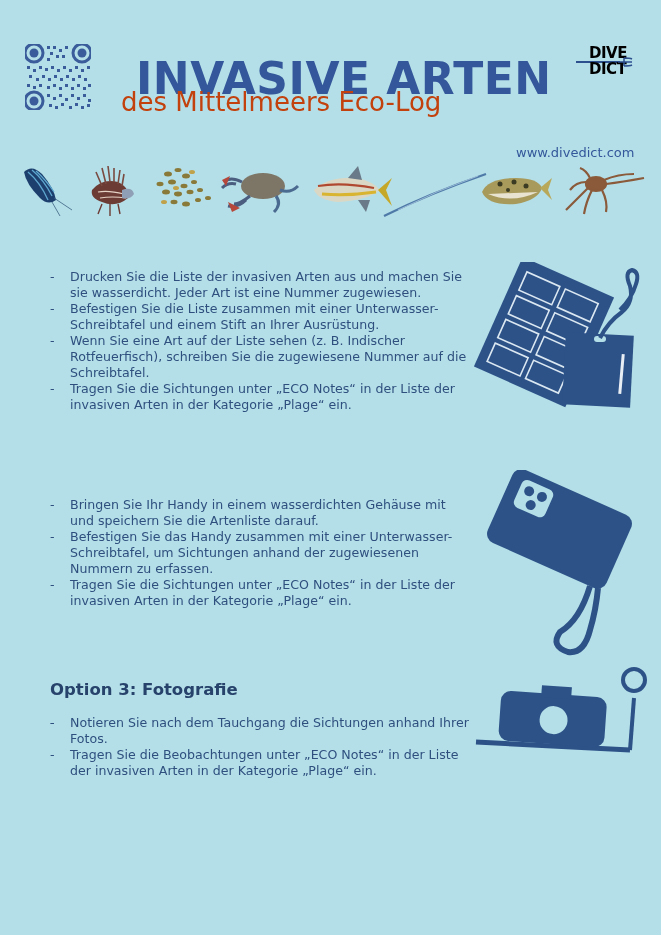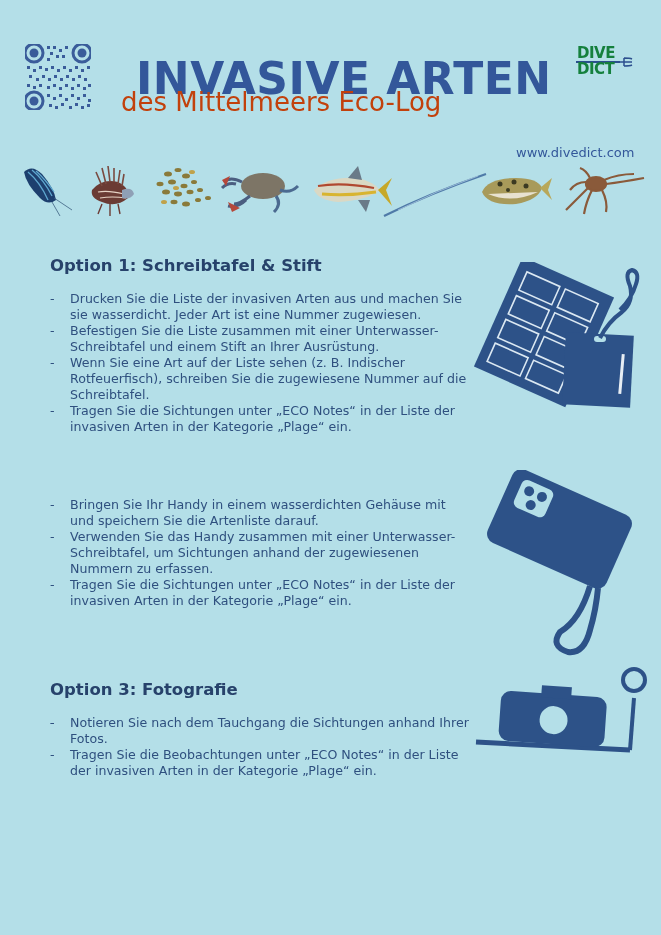--- a/index.html
+++ b/index.html
@@ -1,21 +1,21 @@
 <!DOCTYPE html>
 <html><head>
 <meta charset="utf-8">
 <style>
   html, body { margin:0; padding:0; }
   body { width:661px; height:935px; background:#b4dfe8; font-family:"DejaVu Sans", sans-serif; color:#2c4f7e; position:relative; overflow:hidden; }
   .qr { position:absolute; left:25px; top:44px; width:66px; height:66px; }
   .title { position:absolute; left:120px; top:36px; font-family:"DejaVu Sans", sans-serif; font-weight:bold; font-size:44px; letter-spacing:0.5px; color:#33579a; margin:16px; line-height:54px; }
   .subtitle { position:absolute; left:121px; top:86px; font-size:26px; color:#c2410c; line-height:32px; }
   .logo { position:absolute; left:574px; top:46px; width:60px; height:34px; }
-  .logo .l1, .logo .l2 { position:absolute; left:3px; font-family:"DejaVu Sans", sans-serif; font-weight:bold; font-size:15px; color:#15803d; line-height:15px; letter-spacing:-0.5px; }
+  .logo .l1, .logo .l2 { position:absolute; left:15px; font-family:"DejaVu Sans", sans-serif; font-weight:bold; font-size:15px; color:#000000; line-height:15px; letter-spacing:-0.5px; }
   .logo .l1 { top:0; }
   .logo .l2 { top:16px; }
   .logo .bar { position:absolute; left:2px; top:15px; width:44px; height:1.5px; background:#2c4f8e; }
   .url { position:absolute; left:516px; top:97px; font-size:13px; color:#33579a;margin-top:48px; }
   .strip { position:absolute; left:18px; top:160px; width:630px; height:60px; }
   .section { position:absolute; left:50px; width:420px; }
   .section h2 { margin:0; font-size:16.5px; font-weight:bold; color:#27426b; line-height:22px; }
   .section ul { list-style:none; padding:0; margin:14px 0 0 0; }
   .section li { position:relative; padding-left:20px; font-size:12.6px; line-height:16px; color:#2f507f; }
   .section li .dash { position:absolute; left:0; top:0; }
@@ -173,33 +173,32 @@
     <path d="M522 28 L534 18 L530 30 L534 40 Z" fill="#b8a85a"></path>
   </g>
 
   <g stroke="#8a5a3a" stroke-width="2.2" fill="none">
     <ellipse cx="578" cy="24" rx="10" ry="7" fill="#8a5a3a"></ellipse>
     <path d="M570 28 Q560 38 548 50 M574 30 Q568 42 566 54 M584 30 Q590 42 588 52 M588 24 Q604 22 626 18 M586 20 Q600 14 616 14 M568 22 Q558 22 552 30 M572 18 Q568 10 562 8"></path>
   </g>
 </svg>
 
 <section class="section" style="top:255px;">
-  <h2>Option 1: Schreibtafel &amp; Stift</h2>
   <ul>
     <li><span class="dash">-</span><span>Drucken Sie die Liste der invasiven Arten aus und machen Sie sie wasserdicht. Jeder Art ist eine Nummer zugewiesen.</span></li>
     <li><span class="dash">-</span><span>Befestigen Sie die Liste zusammen mit einer Unterwasser-Schreibtafel und einem Stift an Ihrer Ausrüstung.</span></li>
     <li><span class="dash">-</span><span>Wenn Sie eine Art auf der Liste sehen (z. B. Indischer Rotfeuerfisch), schreiben Sie die zugewiesene Nummer auf die Schreibtafel.</span></li>
     <li><span class="dash">-</span><span>Tragen Sie die Sichtungen unter „ECO Notes“ in der Liste der invasiven Arten in der Kategorie „Plage“ ein.</span></li>
   </ul>
 </section>
 
 <section class="section" style="top:483px;">
   <ul>
     <li><span class="dash">-</span><span>Bringen Sie Ihr Handy in einem wasserdichten Gehäuse mit und speichern Sie die Artenliste darauf.</span></li>
-    <li><span class="dash">-</span><span>Verwenden Sie das Handy zusammen mit einer Unterwasser-Schreibtafel, um Sichtungen anhand der zugewiesenen Nummern zu erfassen.</span></li>
+    <li><span class="dash">-</span><span>Befestigen Sie das Handy zusammen mit einer Unterwasser-Schreibtafel, um Sichtungen anhand der zugewiesenen Nummern zu erfassen.</span></li>
     <li><span class="dash">-</span><span>Tragen Sie die Sichtungen unter „ECO Notes“ in der Liste der invasiven Arten in der Kategorie „Plage“ ein.</span></li>
   </ul>
 </section>
 
 <section class="section" style="top:679px;">
   <h2>Option 3: Fotografie</h2>
   <ul>
     <li><span class="dash">-</span></li>
     <li><span class="dash">-</span><span>Notieren Sie nach dem Tauchgang die Sichtungen anhand Ihrer Fotos.</span></li>
     <li><span class="dash">-</span><span>Tragen Sie die Beobachtungen unter „ECO Notes“ in der Liste der invasiven Arten in der Kategorie „Plage“ ein.</span></li>

